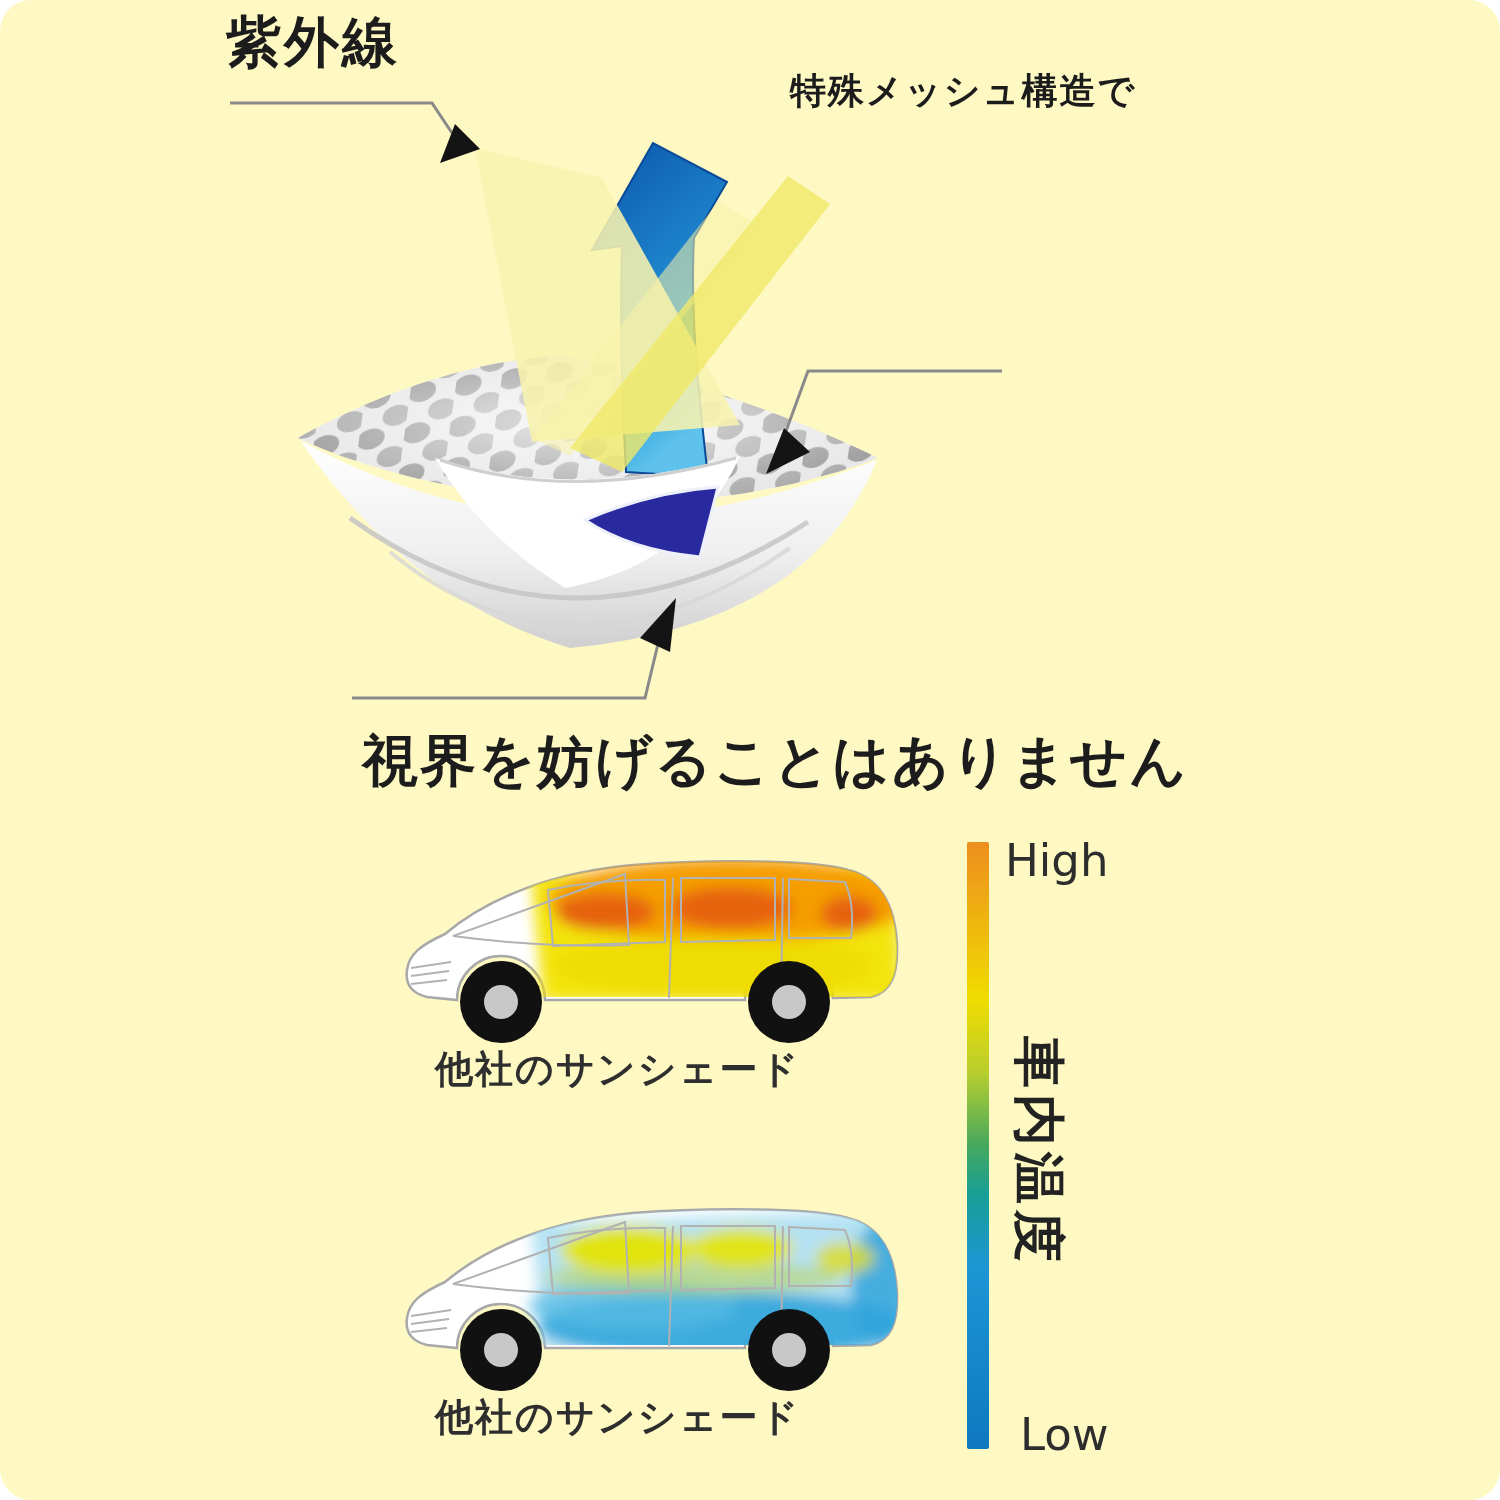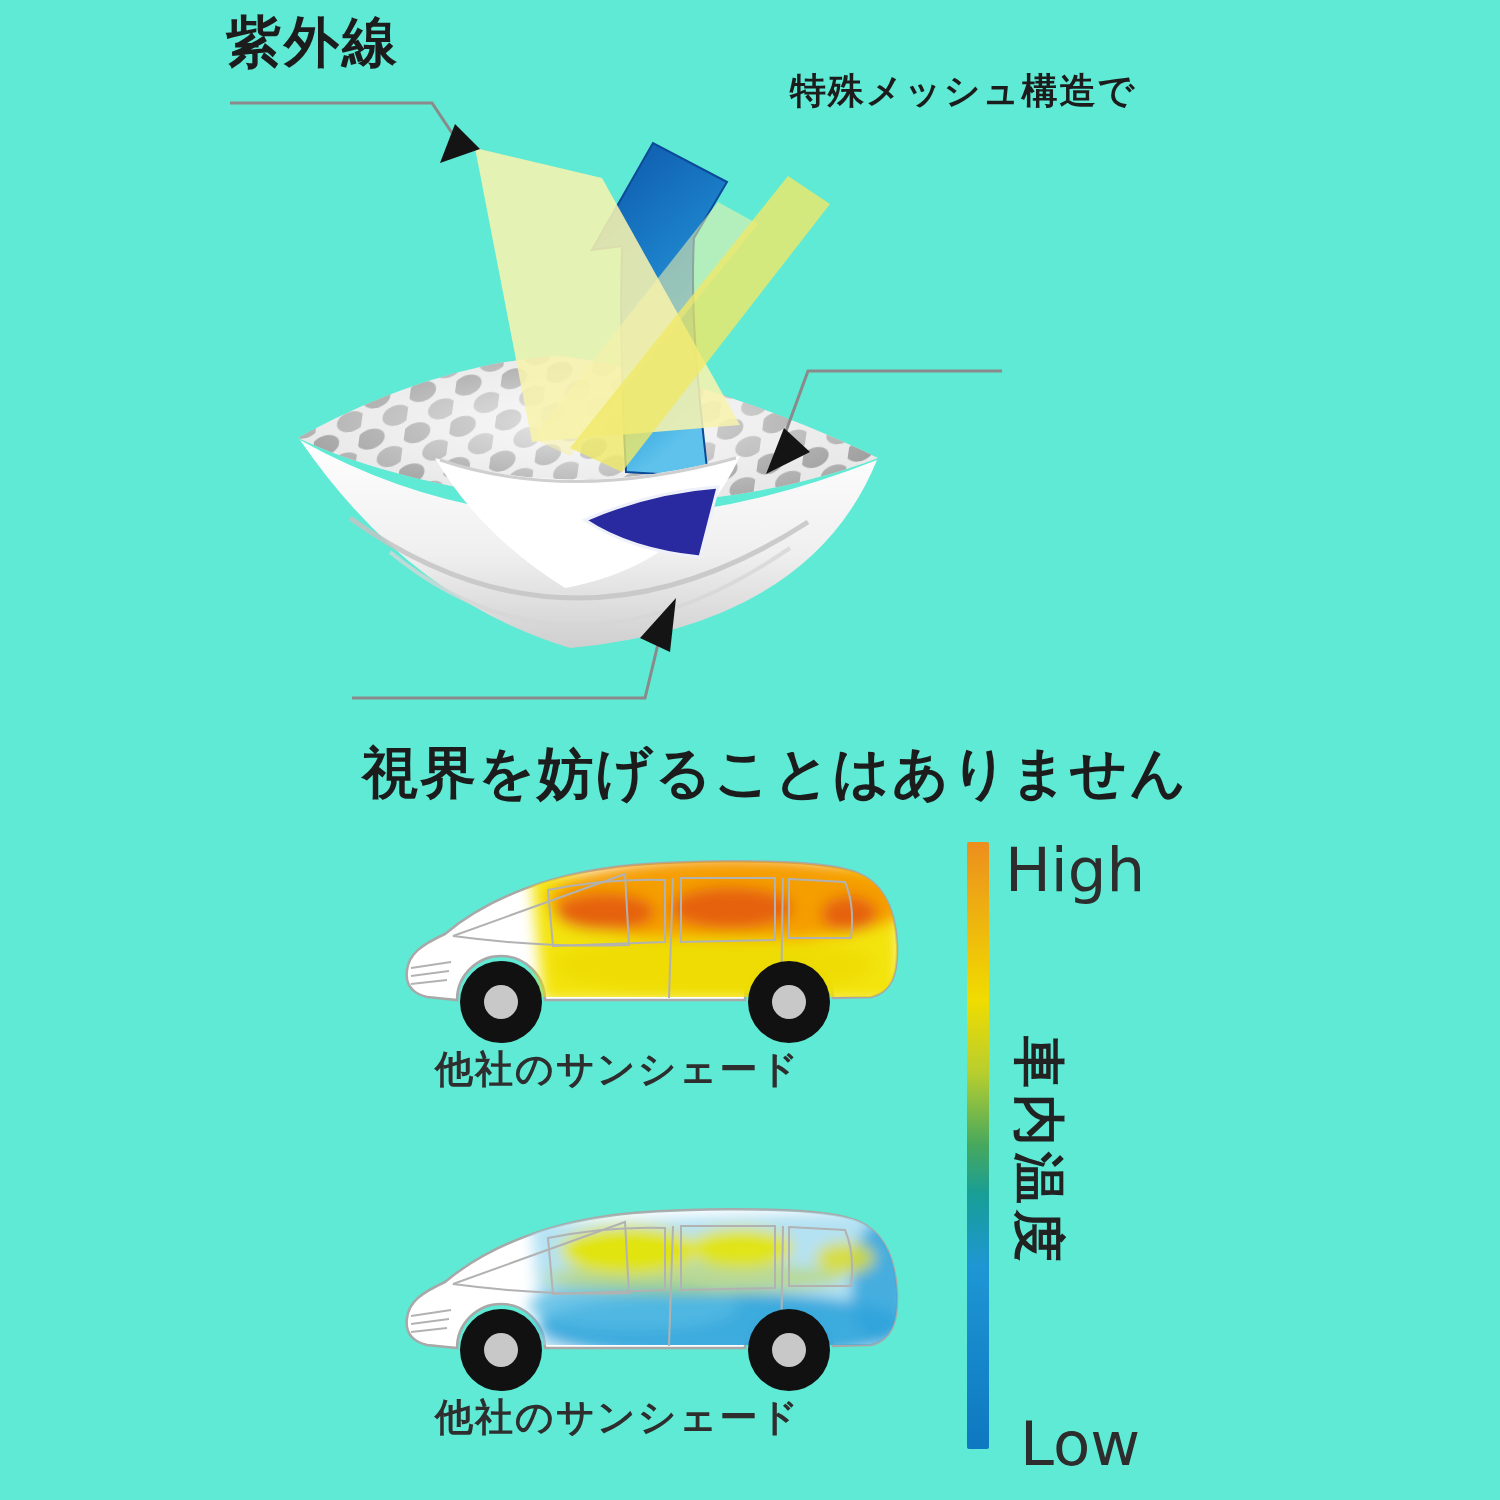--- a/index.html
+++ b/index.html
@@ -3,34 +3,34 @@
 <meta charset="utf-8">
 <style>
   html,body{margin:0;padding:0;background:#fff;}
   #canvas{
     position:relative;width:1500px;height:1500px;background:#fff;overflow:hidden;
     font-family:"DejaVu Sans","Liberation Sans",sans-serif;color:#1e1e1e;
   }
   .abs{position:absolute;}
   .jp-heading{font-size:55px;font-weight:600;letter-spacing:3px;color:#1c1c1c;}
   .feature-note{font-size:36px;font-weight:600;line-height:77px;letter-spacing:2px;color:#1c1c1c;}
-  .caption{font-size:56px;font-weight:600;letter-spacing:2px;color:#1c1c1c;white-space:nowrap;margin-top:12px;}
+  .caption{font-size:56px;font-weight:600;letter-spacing:2px;color:#1c1c1c;white-space:nowrap;}
   .car-label{font-size:38px;font-weight:600;letter-spacing:2px;color:#2e2e2e;text-align:left;width:420px;}
-  .scale-label{font-size:61px;font-weight:500;color:#2d2d2d;}
+  .scale-label{font-size:45px;font-weight:500;color:#2d2d2d;}
   .axis-vertical{
     width:260px;height:60px;text-align:center;font-size:52px;font-weight:600;
     letter-spacing:6px;color:#222;transform:rotate(90deg);transform-origin:center center;white-space:nowrap;
   }
   #temp-bar{width:22px;height:607px;border-radius:2px;}
   svg{display:block;}
 </style>
 </head>
 <body>
 
-<div id="canvas" style="background: #5eead4;">
+<div id="canvas" style="background: #fef9c3; border-radius: 31px;">
 
   <div class="abs jp-heading" style="left:226px;top:6px;">紫外線</div>
 
   <div class="abs feature-note" style="left:790px;top:52px;">
     <div>特殊メッシュ構造で</div>
   </div>
 
   <svg class="abs" style="left:270px;top:120px;" width="660" height="580" viewBox="0 0 660 580">
     <defs>
       <pattern id="dots" width="46" height="40" patternUnits="userSpaceOnUse" patternTransform="rotate(-8) skewX(-16)">

